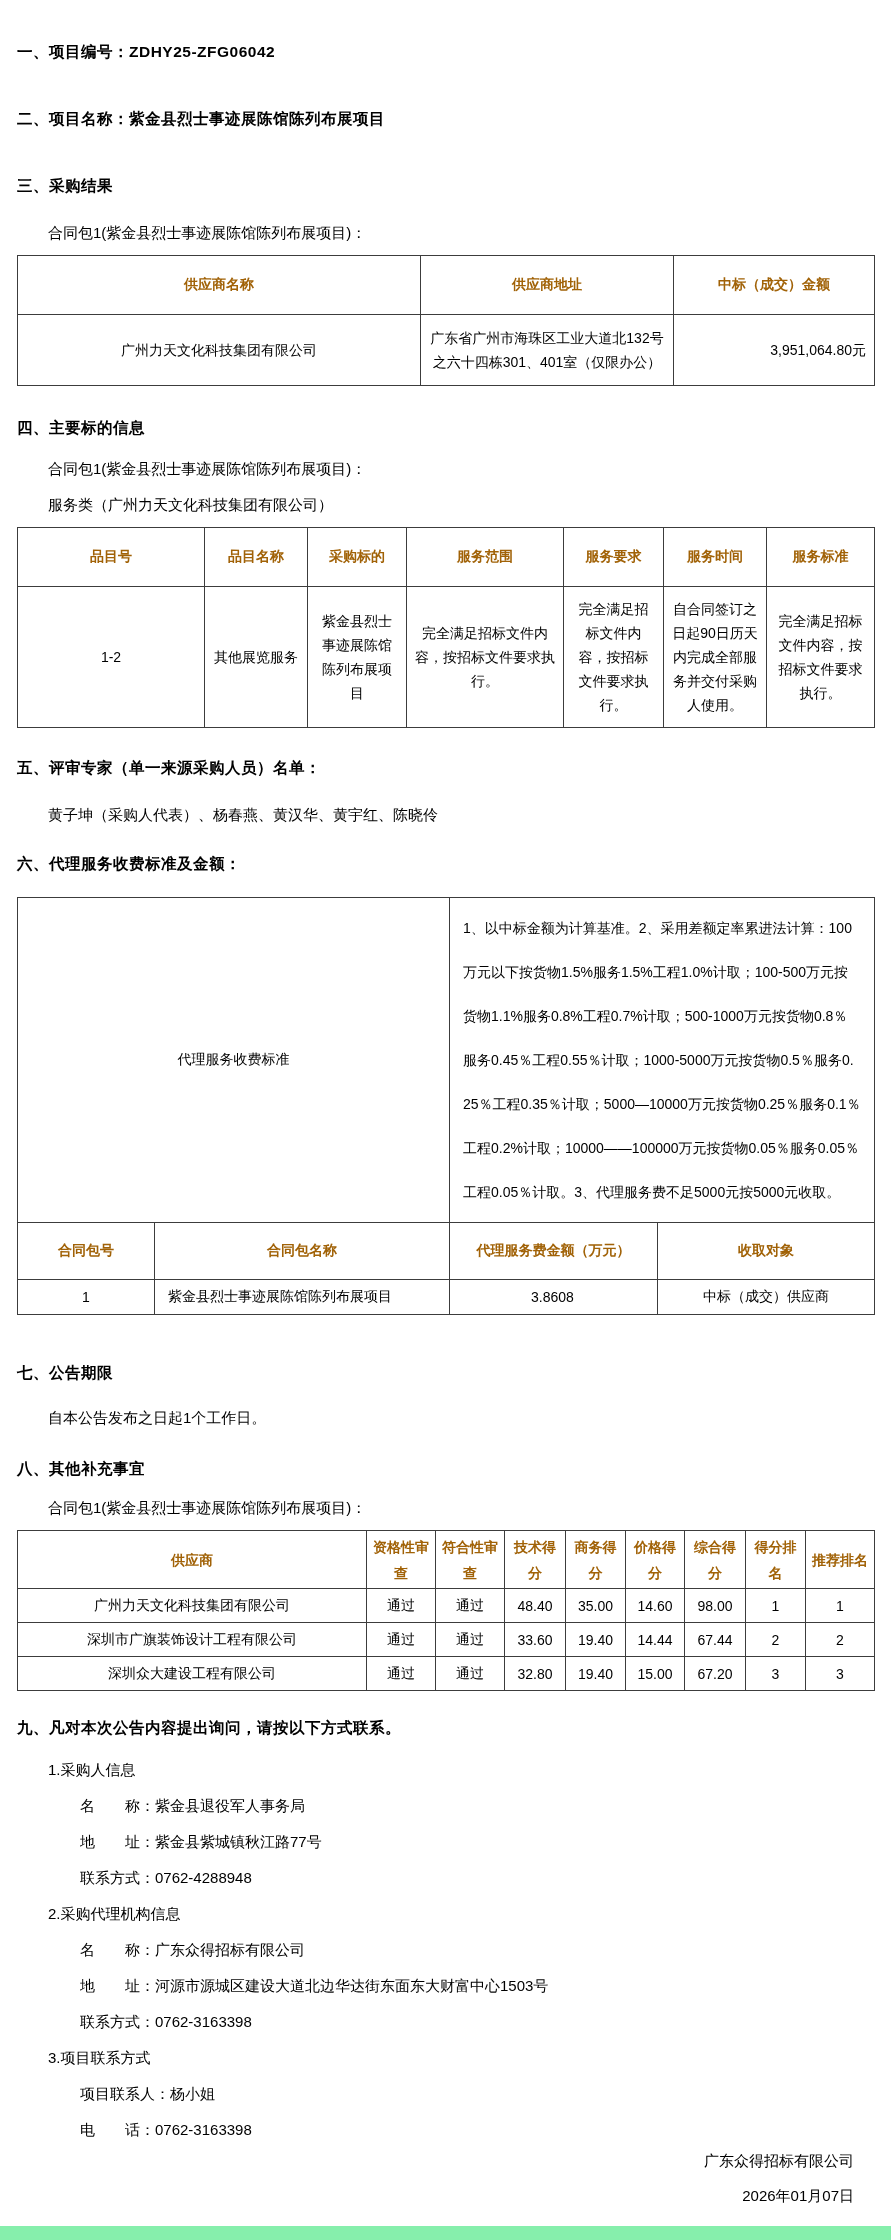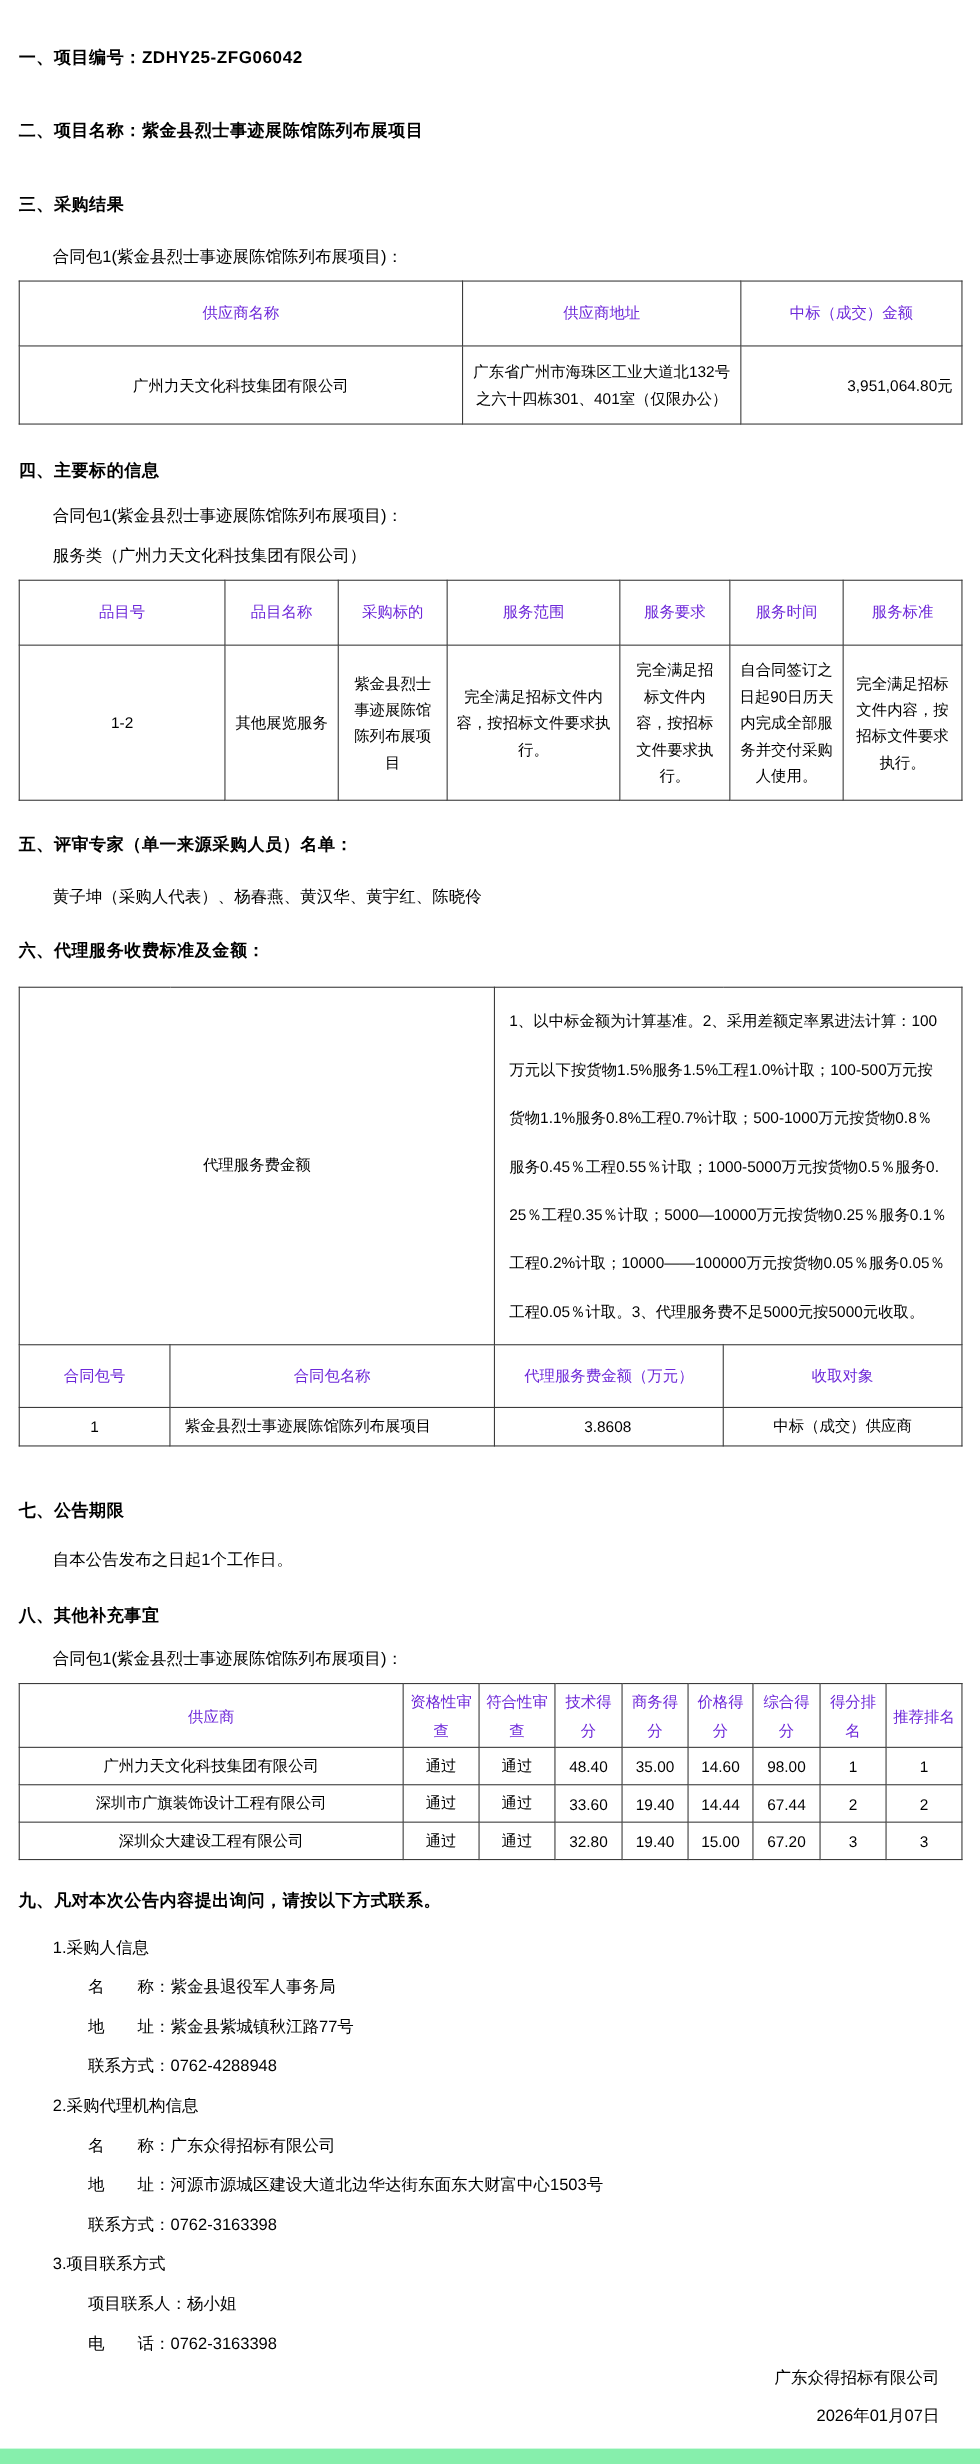--- a/index.html
+++ b/index.html
@@ -13,21 +13,21 @@
   .ind1 { padding-left: 31px; }
   .ind2 { padding-left: 63px; }
 
   .mt-s1 { margin-top: 42px; }
   .mt-h  { margin-top: 46px; }
   .mt-pkg{ margin-top: 27px; }
   .mt-tbl{ margin-top: 12px; }
 
   table.t { border-collapse: collapse; table-layout: fixed; width: 857px; }
   .t th, .t td { border: 1px solid #3c3c3c; font-size: 14px; text-align: center; vertical-align: middle; padding: 2px 8px; word-break: break-all; }
-  .t th { font-weight: 400; color: #6d28d9; }
+  .t th { font-weight: 700; color: #a16207; }
   .t td { color: #000; }
 
   .t1 th { height: 59px; }
   .t1 td { height: 71px; line-height: 24px; }
   .t1 td.amount { text-align: right; padding-right: 8px; }
 
   .t2 th { height: 59px; }
   .t2 td { height: 141px; line-height: 24px; }
 
   .t3 td.biglabel { height: 299px; }
@@ -129,21 +129,21 @@
 
     <table class="t t3" style="margin-top:22px">
       <colgroup>
           <col style="width:137px">
           <col style="width:295px">
           <col style="width:208px">
           <col style="width:217px">
         </colgroup>
       <tbody>
           <tr>
-        <td class="biglabel" colspan="2">代理服务费金额</td>
+        <td class="biglabel" colspan="2">代理服务收费标准</td>
         <td class="bigtext" colspan="2">1、以中标金额为计算基准。2、采用差额定率累进法计算：100万元以下按货物1.5%服务1.5%工程1.0%计取；100-500万元按货物1.1%服务0.8%工程0.7%计取；500-1000万元按货物0.8％服务0.45％工程0.55％计取；1000-5000万元按货物0.5％服务0.25％工程0.35％计取；5000—10000万元按货物0.25％服务0.1％工程0.2%计取；10000——100000万元按货物0.05％服务0.05％工程0.05％计取。3、代理服务费不足5000元按5000元收取。</td>
       </tr>
       <tr>
         <th>合同包号</th>
         <th>合同包名称</th>
         <th>代理服务费金额（万元）</th>
         <th>收取对象</th>
       </tr>
       <tr>
         <td class="r2">1</td>

